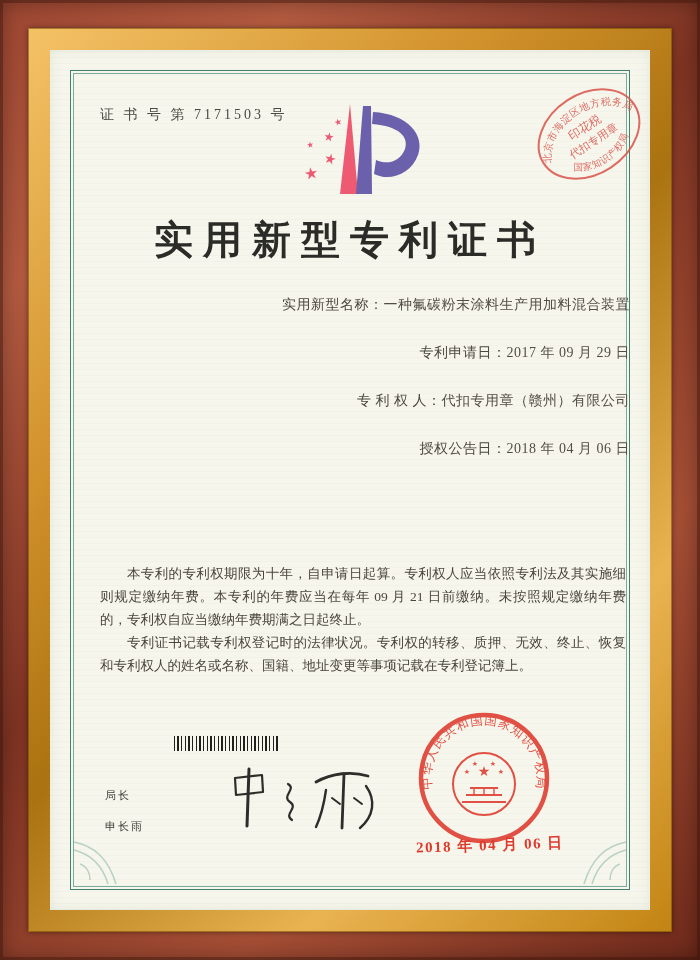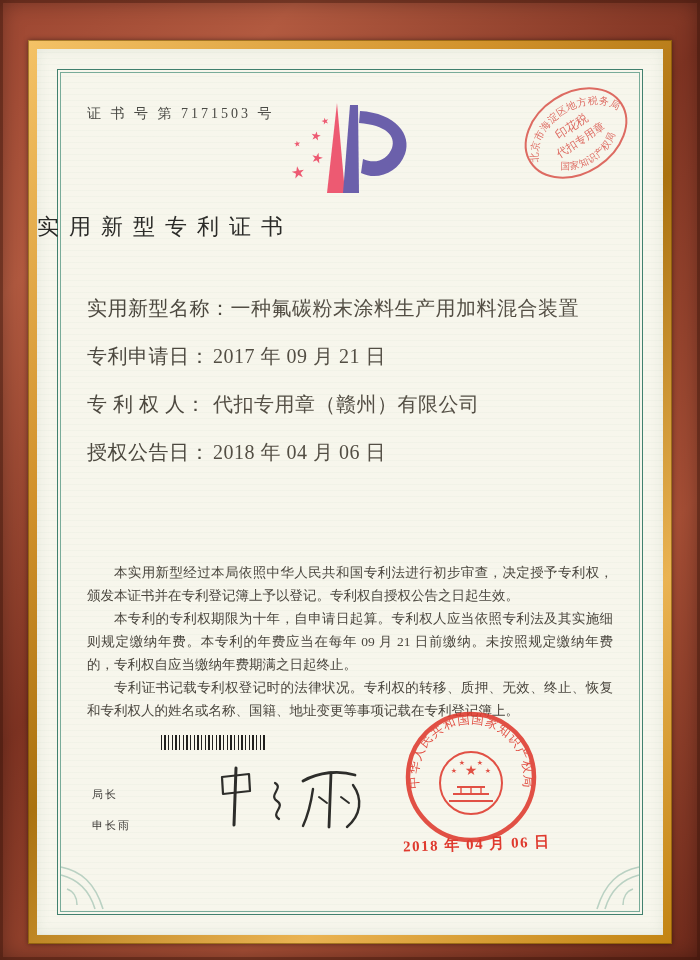--- a/index.html
+++ b/index.html
@@ -1,36 +1,36 @@
 <!DOCTYPE html>
 <html><head>
 <meta charset="utf-8">
 <style>
   html,body{margin:0;padding:0;width:700px;height:960px;overflow:hidden;background:#5a2417;
     font-family:"Liberation Serif","DejaVu Serif",serif;}
   .frame{width:700px;height:960px;box-sizing:border-box;padding:28px;
     background:linear-gradient(135deg,#9a4430 0%,#b express 20%,#7e3322 45%,#a04b33 70%,#6f2a1b 100%);
     background:linear-gradient(135deg,#9c4631 0%,#b25a40 18%,#7e3322 45%,#a54e35 72%,#6f2a1b 100%);
     box-shadow:inset 0 0 0 3px rgba(55,18,8,.38), inset 0 0 22px rgba(0,0,0,.38);}
-  .gold{width:100%;height:100%;box-sizing:border-box;padding:9px;
+  .gold{width:100%;height:100%;box-sizing:border-box;padding:22px;
     background:linear-gradient(135deg,#f4c express,#d1912b);
     background:linear-gradient(135deg,#f4c266 0%,#d1912b 30%,#aa7210 50%,#eab352 76%,#c28413 100%);
-    box-shadow:inset 0 0 0 1px rgba(110,70,0,.55), 0 0 5px rgba(0,0,0,.45);margin-top:12px;}
+    box-shadow:inset 0 0 0 1px rgba(110,70,0,.55), 0 0 5px rgba(0,0,0,.45);}
   .paper{position:relative;width:100%;height:100%;box-sizing:border-box;background:#f7f6ec;
     background-image:repeating-linear-gradient(0deg,rgba(148,182,158,.06) 0 1px,transparent 1px 6px);
     box-shadow:inset 0 0 14px rgba(90,120,100,.12);}
   .green-border{position:absolute;inset:20px;border:1px solid #41806e;
     box-shadow:inset 0 0 0 2px #f7f6ec, inset 0 0 0 3px #78ab99;pointer-events:none;}
   .cert-no{position:absolute;left:50px;top:56px;font-size:14px;color:#4a4a45;letter-spacing:3px;}
   .logo-wrap{position:absolute;left:237px;top:46px;width:150px;height:110px;}
   .tax-stamp{position:absolute;left:469px;top:14px;width:140px;height:140px;opacity:.85;}
-  .title{position:absolute;left:0;top:163px;width:100%;font-size:22px;font-weight:400;
+  .title{position:absolute;left:0;top:163px;width:100%;text-align:center;font-size:39px;font-weight:700;
     letter-spacing:10px;color:#2b2b28;}
   .fields{position:absolute;left:50px;top:246px;width:530px;}
-  .frow{height:21px;margin-bottom:27px;font-size:20px;color:#504b42;letter-spacing:.5px;white-space:nowrap;}
+  .frow{height:21px;margin-bottom:27px;font-size:14px;color:#504b42;letter-spacing:.5px;white-space:nowrap;text-align:right;}
   .flabel{display:inline-block;min-width:6.3em;color:#4c483f;}
   .fvalue{color:#534e44;}
   .paras{position:absolute;left:50px;top:512px;width:526px;font-size:13.5px;line-height:23px;
     color:#4a463e;text-align:justify;}
   .paras p{margin:0;text-indent:2em;}
   .barcode{position:absolute;left:124px;top:686px;width:106px;height:15px;
     background:repeating-linear-gradient(90deg,#20201e 0 1.5px,transparent 1.5px 3px,#20201e 3px 5.5px,transparent 5.5px 7px,#20201e 7px 8px,transparent 8px 11px);}
   .signature{position:absolute;left:168px;top:712px;width:174px;height:78px;}
   .sig-block{position:absolute;left:55px;top:730px;font-size:11px;color:#3c3a36;line-height:31px;letter-spacing:2px;}
   .seal{position:absolute;left:358px;top:652px;width:152px;height:152px;opacity:.88;}
@@ -82,32 +82,31 @@
       </g>
     </svg>
 
     <div class="title">实用新型专利证书</div>
 
     <div class="fields">
       <div class="frow">
         <span class="flabel">实用新型名称：</span><span class="fvalue">一种氟碳粉末涂料生产用加料混合装置</span>
       </div>
       <div class="frow">
-        <span class="flabel">专利申请日：</span><span class="fvalue">2017 年 09 月 21 日</span>
+        <span class="flabel">专利申请日：</span><span class="fvalue">2017 年 09 月 29 日</span>
       </div>
       <div class="frow">
         <span class="flabel">专 利 权 人：</span><span class="fvalue">代扣专用章（赣州）有限公司</span>
       </div>
       <div class="frow">
         <span class="flabel">授权公告日：</span><span class="fvalue">2018 年 04 月 06 日</span>
       </div>
     </div>
 
     <div class="paras">
-      <p>本实用新型经过本局依照中华人民共和国专利法进行初步审查，决定授予专利权，颁发本证书并在专利登记簿上予以登记。专利权自授权公告之日起生效。</p>
       <p>本专利的专利权期限为十年，自申请日起算。专利权人应当依照专利法及其实施细则规定缴纳年费。本专利的年费应当在每年 09 月 21 日前缴纳。未按照规定缴纳年费的，专利权自应当缴纳年费期满之日起终止。</p>
       <p>专利证书记载专利权登记时的法律状况。专利权的转移、质押、无效、终止、恢复和专利权人的姓名或名称、国籍、地址变更等事项记载在专利登记簿上。</p>
     </div>
 
     <div class="barcode"></div>
 
     <svg class="signature" viewBox="0 0 174 78">
       <g fill="none" stroke="#2d2d2a" stroke-linecap="round" stroke-linejoin="round">
         <path stroke-width="3" d="M31,7 L29,64"></path>
         <path stroke-width="2.2" d="M17,16 l27,-3 l1,17 l-27,3 z"></path>

